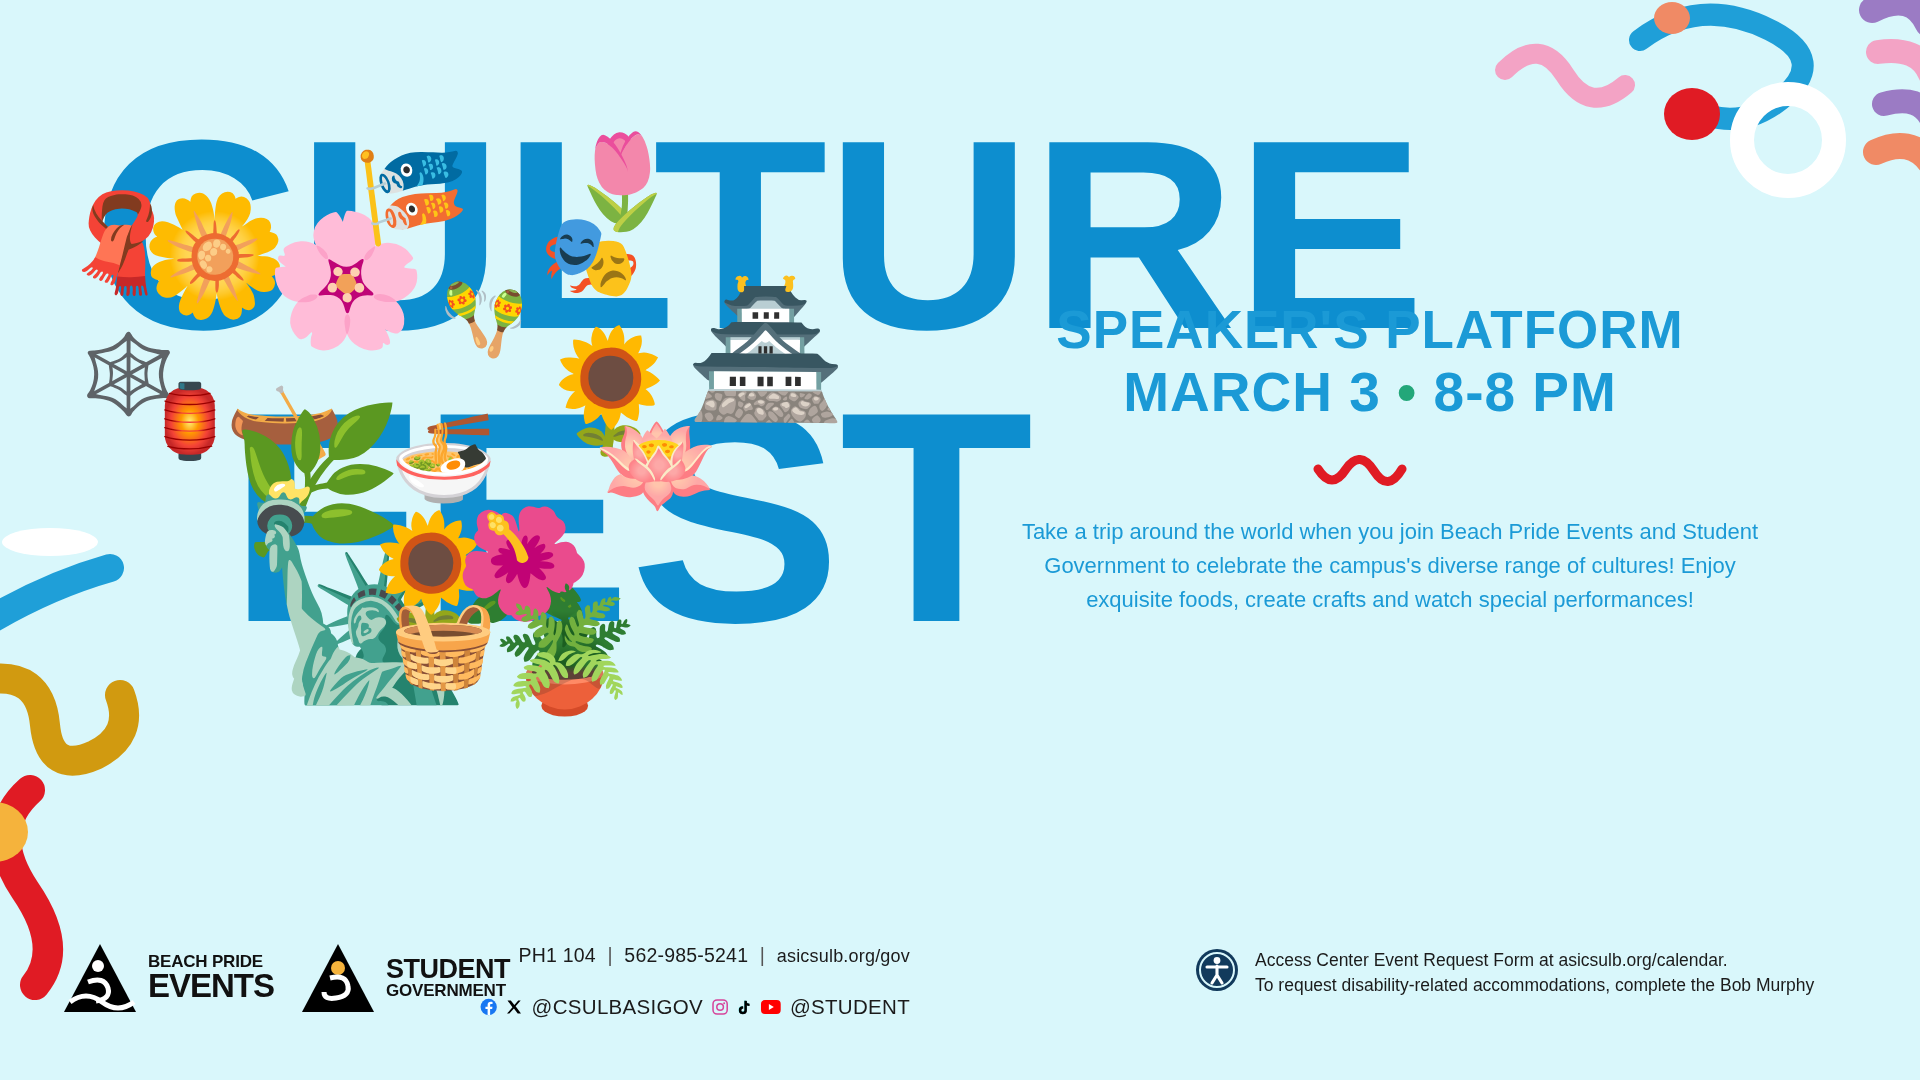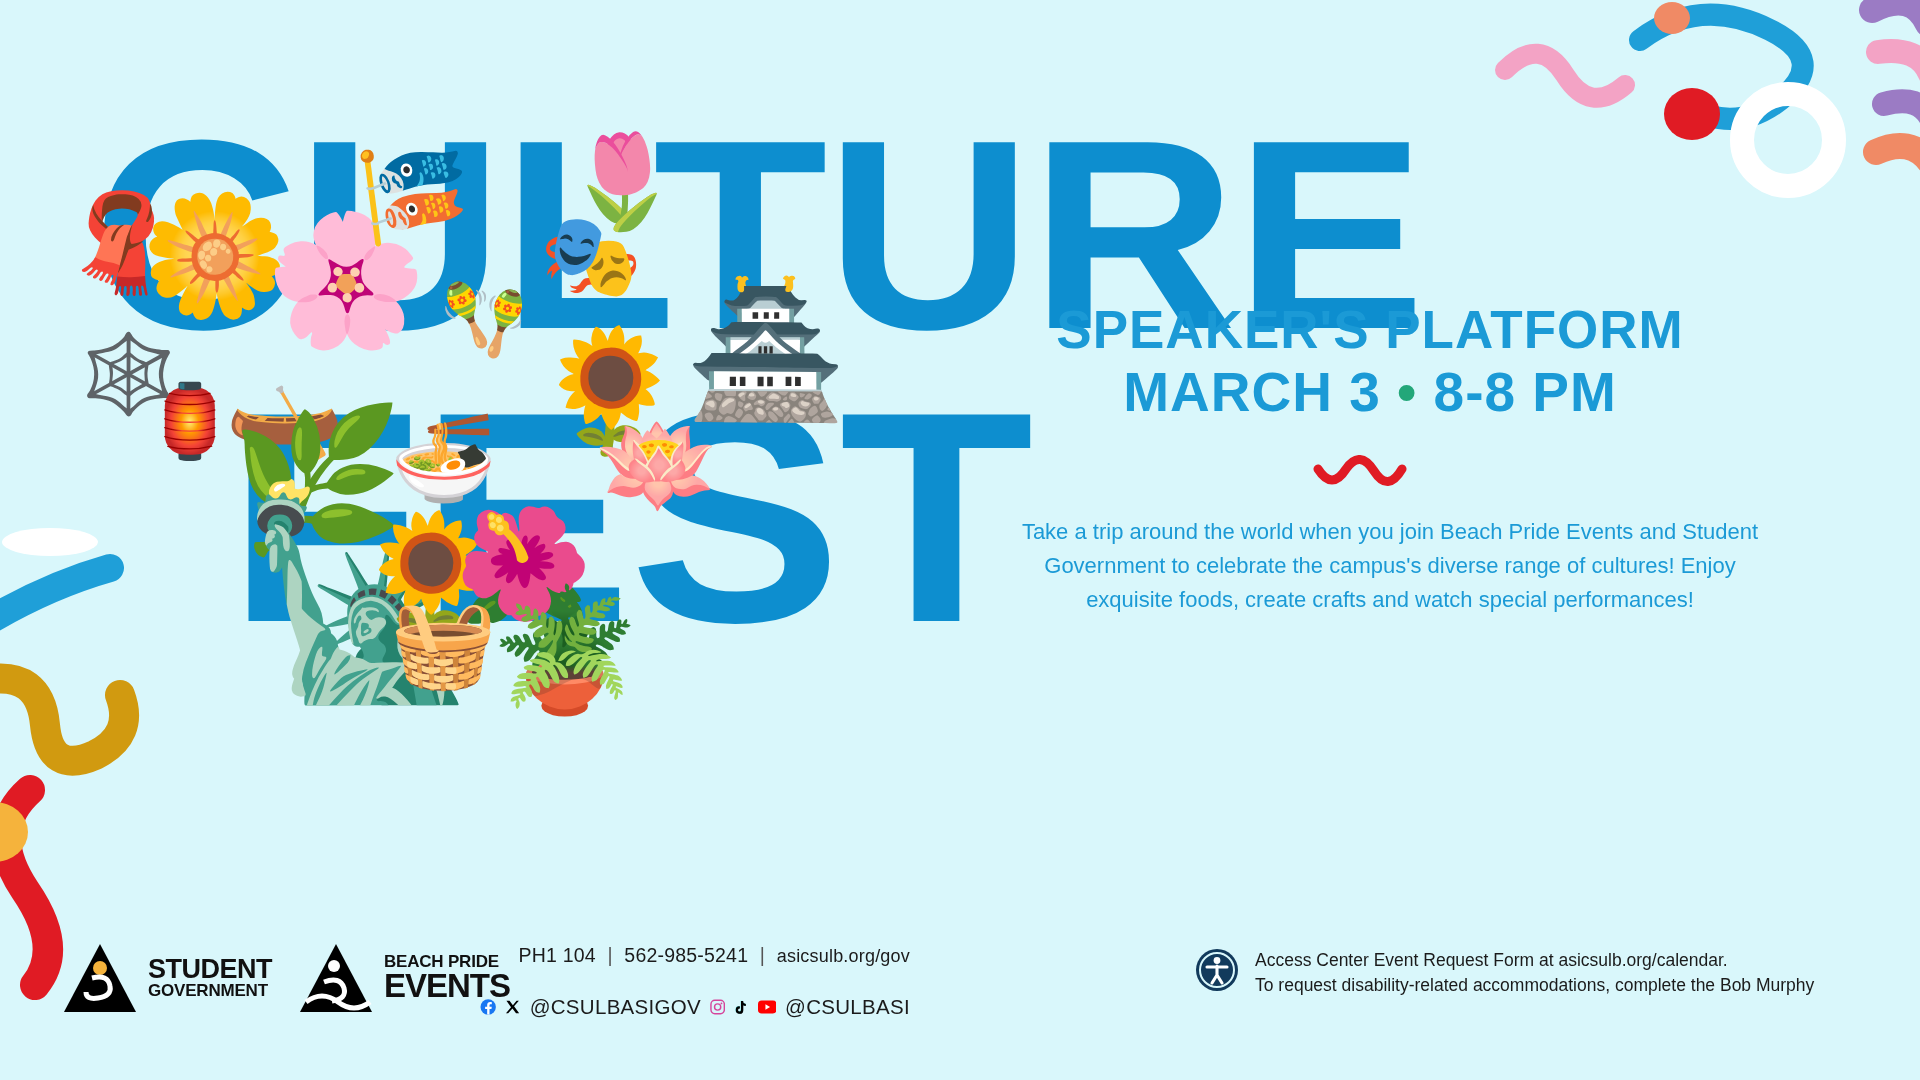--- a/index.html
+++ b/index.html
@@ -135,39 +135,39 @@
 
     <p id="blurb">Take a trip around the world when you join Beach Pride Events and Student Government to celebrate the campus's diverse range of cultures! Enjoy exquisite foods, create crafts and watch special performances!</p>
   </div>
 
   <div id="footer">
 
     <div class="logo-row">
       <div class="logo">
         <svg width="76" height="72" viewBox="0 0 76 72" class="ico">
           <path d="M38 2 L74 70 L2 70 Z" fill="#000"></path>
+          <circle cx="36" cy="24" r="6" fill="#fff"></circle>
+          <path d="M26 40 q16 -6 20 6 q3 11 -12 13" fill="none" stroke="#fff" stroke-width="5"></path>
+          <path d="M8 60 q16 -12 32 0 q16 12 32 0" fill="none" stroke="#fff" stroke-width="5"></path>
+        </svg>
+        <span class="logo-txt">
+          <span class="small">BEACH PRIDE</span>
+          <span class="ev">EVENTS</span>
+        </span>
+      </div>
+
+      <div class="logo">
+        <svg width="76" height="72" viewBox="0 0 76 72" class="ico">
+          <path d="M38 2 L74 70 L2 70 Z" fill="#000"></path>
           <circle cx="38" cy="26" r="7" fill="#f5b33c"></circle>
           <path d="M30 36 q16 -4 18 8 q2 10 -12 12 q-12 2 -12 -6" fill="none" stroke="#fff" stroke-width="5"></path>
         </svg>
         <span class="logo-txt">
           <span class="big">STUDENT</span>
           <span class="small">GOVERNMENT</span>
-        </span>
-      </div>
-
-      <div class="logo">
-        <svg width="76" height="72" viewBox="0 0 76 72" class="ico">
-          <path d="M38 2 L74 70 L2 70 Z" fill="#000"></path>
-          <circle cx="36" cy="24" r="6" fill="#fff"></circle>
-          <path d="M26 40 q16 -6 20 6 q3 11 -12 13" fill="none" stroke="#fff" stroke-width="5"></path>
-          <path d="M8 60 q16 -12 32 0 q16 12 32 0" fill="none" stroke="#fff" stroke-width="5"></path>
-        </svg>
-        <span class="logo-txt">
-          <span class="small">BEACH PRIDE</span>
-          <span class="ev">EVENTS</span>
         </span>
       </div>
     </div>
 
     <div id="contact">
       <div class="line1">
         <span>PH1 104</span>
         <span class="sep">|</span>
         <span>562-985-5241</span>
         <span class="sep">|</span>
@@ -190,21 +190,21 @@
         </svg>
         <svg width="26" height="28" viewBox="0 0 32 32">
           <path d="M21 3h-4.6v20.1a3.6 3.6 0 1 1-3.1-3.6v-4.6a8.2 8.2 0 1 0 7.7 8.2V12a9.3 9.3 0 0 0 5.6 1.8V9.2A5.6 5.6 0 0 1 21 3z" fill="#000"></path>
           <path d="M19.6 2h-4.6v20.1a3.6 3.6 0 1 1-3.1-3.6v-4.6a8.2 8.2 0 1 0 7.7 8.2V11a9.3 9.3 0 0 0 5.6 1.8V8.2A5.6 5.6 0 0 1 19.6 2z" fill="#25f4ee" opacity=".55"></path>
           <path d="M20.3 2.6h-4.6v20.1a3.6 3.6 0 1 1-3.1-3.6v-4.6a8.2 8.2 0 1 0 7.7 8.2V11.6a9.3 9.3 0 0 0 5.6 1.8V8.8a5.6 5.6 0 0 1-5.6-6.2z" fill="#000"></path>
         </svg>
         <svg width="34" height="26" viewBox="0 0 40 28">
           <rect x="0" y="0" width="40" height="28" rx="8" fill="#ff0000"></rect>
           <path d="M16 8l10 6-10 6z" fill="#fff"></path>
         </svg>
-        <span class="handle">@CSULBASI</span>
+        <span class="handle">@STUDENT</span>
       </div>
     </div>
 
     <div id="access">
       <svg width="44" height="44" viewBox="0 0 44 44" class="ico">
         <circle cx="22" cy="22" r="21" fill="#123a5c"></circle>
         <circle cx="22" cy="22" r="17" fill="none" stroke="#d9f7fb" stroke-width="2"></circle>
         <circle cx="22" cy="12.5" r="3.4" fill="#fff"></circle>
         <path d="M12 19h20M22 18v9M22 27l-5 8M22 27l5 8" stroke="#fff" stroke-width="3.1" stroke-linecap="round" fill="none"></path>
       </svg>

